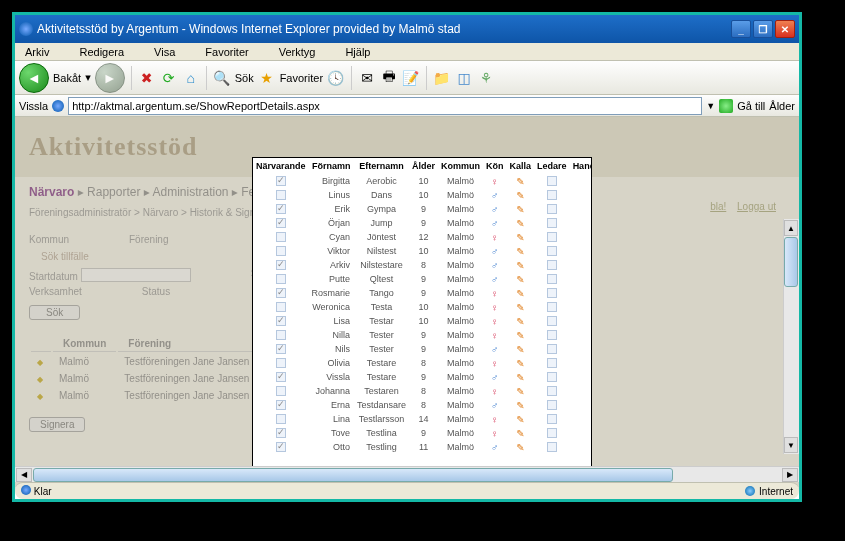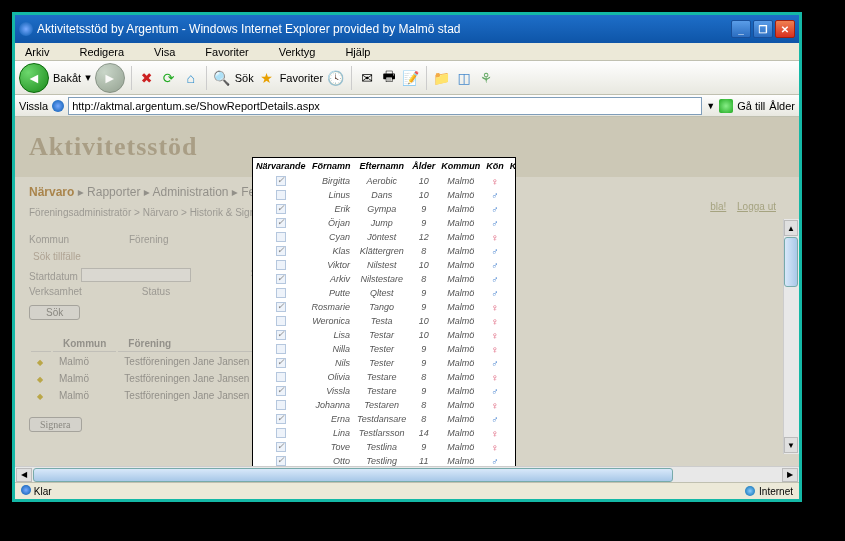--- a/index.html
+++ b/index.html
@@ -22,53 +22,53 @@
   .addrbar { height: 22px; background: linear-gradient(#fefefe,#e8e8e0); display: flex; align-items: center; padding: 0 4px; gap:4px; border-bottom:1px solid #c0c0b0; }
   .addrbar .lbl { font-size:11px; }
   .addrbar input { flex:1; height:18px; font-size:11px; padding:0 3px; border:1px solid #7f9db9; }
   .addrbar .go { display:flex; align-items:center; gap:2px; font-size:11px; }
   .content { position: relative; height: 370px; overflow: hidden; }
   .page-bg { position:absolute; inset:0; background:#f5f2e8; }
   .page-bg .banner { height: 60px; background:#e0dcc8; display:flex; align-items:center; padding-left:14px;font-weight:bold;}
   .banner .logo { font-size:26px; letter-spacing:1px; color:#a09070; font-family: Georgia, serif; }
   .dim-overlay { position:absolute; inset:0; background:rgba(180,175,160,0.45); }
   .crumbs { font-size:12px; color:#777; padding:8px 14px; }
-  .crumbs b { color:#a16207; }
+  .crumbs b { color:#701a75; }
   .subcrumbs { font-size:10px; color:#888; padding:0 14px 6px;}
   .filterarea { padding:6px 14px; color:#888; font-size:10px; }
   .filterarea .row { display:flex; gap:60px; margin:4px 0;}
   .filterarea input[type=text]{ width:110px; height:14px; border:1px solid #bbb; background:#fafafa;}
   .sokbtn { display:inline-block; padding:1px 16px; border:1px solid #999; background:#eee; border-radius:3px; font-size:10px; margin-top:4px; color:#666;}
   .bgtable { margin:8px 14px; font-size:10px; color:#777;}
   .bgtable th { padding:2px 10px; font-weight:bold; text-align:left; border-bottom:1px solid #ccc;}
   .bgtable td { padding:2px 6px; }
   .diamond { color:#c0a000; font-size:8px;}
-  .signbtn { display:inline-block; padding:1px 10px; border:1px solid #999; background:#eee; border-radius:3px; font-size:10px; margin:4px 14px; color:#666;font-family:Liberation Serif, serif;}
+  .signbtn { display:inline-block; padding:1px 10px; border:1px solid #999; background:#eee; border-radius:3px; font-size:10px; margin:4px 14px; color:#666;}
   .right-links { position:absolute; right:23px; top:84px; font-size:10px; color:#996;}
   .right-links span{ margin-left:8px; text-decoration:underline;}
-  .modal { position:absolute; left:237px; top:40px; width:264px; height:330px; background:#fff; border:1px solid #000; overflow:hidden;font-style:italic; }
+  .modal { position:absolute; left:237px; top:40px; width:340px; height:330px; background:#fff; border:1px solid #000; overflow:hidden; }
   .modal table { width:100%; border-collapse:collapse; font-size:10px; font-family: Verdana, Tahoma, sans-serif; }
   .modal th { padding:3px 3px; font-weight:bold; text-align:center; border-bottom: none; font-size:9px; white-space:nowrap;}
   .modal td { padding:1.5px 3px; text-align:center; color:#555; white-space:nowrap; font-size:9px;}
   .modal td.name { text-align:right; padding-right:4px;}
   .modal td.lname { text-align:center; }
   .cb { width:10px; height:10px; border:1px solid #b5c7de; background:#eef3fa; display:inline-block; vertical-align:middle;}
   .cb.checked::after { content:"✓"; font-size:9px; color:#888; position:relative; top:-2px; left:0px;}
   .gender-m { color:#3a7acc; font-size:10px;}
   .gender-f { color:#d63a5a; font-size:10px;}
   .pencil { color:#e08020; font-size:10px;}
   .hscroll { position:absolute; bottom:17px; left:0; right:0; height:16px; background:#e8e8e8; border-top:1px solid #ccc; display:flex; align-items:center;}
   .hscroll .thumb { height:14px; width:640px; background:linear-gradient(#d8e8fa,#a8c8e8); border:1px solid #7aa; border-radius:3px; position:absolute; left:18px;}
   .hscroll .arrow { width:16px; height:14px; background:#e0e0e0; border:1px solid #bbb; display:flex; align-items:center; justify-content:center; font-size:8px; position:absolute;}
   .hscroll .arrow.left{left:1px;} .hscroll .arrow.right{right:1px;}
   .vscroll { position:absolute; right:0; top:102px; bottom:33px; width:16px; background:#e8e8e8; border-left:1px solid #ccc;}
   .vscroll .thumb { width:14px; height:50px; background:linear-gradient(90deg,#d8e8fa,#a8c8e8); border:1px solid #7aa; border-radius:3px; position:absolute; top:18px; left:0;}
   .vscroll .arrow { width:14px; height:16px; background:#e0e0e0; border:1px solid #bbb; display:flex; align-items:center; justify-content:center; font-size:8px; position:absolute; left:0;}
   .vscroll .arrow.up{top:1px;} .vscroll .arrow.down{bottom:1px;}
-  .statusbar { position:absolute; bottom:0; left:0; right:0; height:17px; background:#ece9d8; border-top:1px solid #c0c0b0; display:flex; align-items:center; justify-content:space-between; padding:0 6px; font-size:10px;}
+  .statusbar { position:absolute; bottom:0; left:0; right:0; height:17px; background:#ece9d8; border-top:1px solid #c0c0b0; display:flex; align-items:center; justify-content:space-between; padding:0 6px; font-size:10px;border-radius:8px;}
   .statusbar .zone { display:flex; gap:4px;}
   .globe { width:10px; height:10px; border-radius:50%; background:radial-gradient(#8cf,#06a); display:inline-block;}
   .ieicon { width:14px; height:14px; background:radial-gradient(#7af,#05a); border-radius:50%; display:inline-block; position:relative;}
   .addrbar .goicon { width:14px; height:14px; background:radial-gradient(#8e8,#2a2); border-radius:2px; display:inline-block;}
 </style>
 </head>
 <body>
 
 <div class="ie-window">
   <div class="titlebar">
@@ -137,21 +137,21 @@
         <span>Rapporter</span> ▸
         <span>Administration</span> ▸
         <span>Feedbac</span>
       </div>
       <div class="subcrumbs">Föreningsadministratör &gt; Närvaro &gt; Historik &amp; Signering</div>
       <div class="filterarea">
         <div class="row">
           <span>Kommun</span>
           <span>Förening</span>
         </div>
-        <div style="color:#a98; margin:6px 4px;">Sök tillfälle</div>
+        <div style="color:#a98; margin:6px 12px;">Sök tillfälle</div>
         <div class="row">
           <span><span>Startdatum</span> <input type="text" style=""></span>
           <span>Slutdatum</span>
         </div>
         <div class="row">
           <span>Verksamhet</span>
           <span>Status</span>
         </div>
         <span class="sokbtn">Sök</span>
       </div>
@@ -258,31 +258,20 @@
     <td class="name">Cyan</td>
     <td class="lname">Jöntest</td>
     <td>12</td>
     <td>Malmö</td>
     <td><span class="gender-f">♀</span></td>
     <td><span class="pencil">✎</span></td>
     <td><span class="cb"></span></td>
     <td></td>
   </tr>
             <tr>
-    <td><span class="cb checked"></span></td>
-    <td class="name">Klas</td>
-    <td class="lname">Klättergren</td>
-    <td>8</td>
-    <td>Malmö</td>
-    <td><span class="gender-m">♂</span></td>
-    <td><span class="pencil">✎</span></td>
-    <td><span class="cb"></span></td>
-    <td></td>
-  </tr>
-            <tr>
     <td><span class="cb "></span></td>
     <td class="name">Viktor</td>
     <td class="lname">Nilstest</td>
     <td>10</td>
     <td>Malmö</td>
     <td><span class="gender-m">♂</span></td>
     <td><span class="pencil">✎</span></td>
     <td><span class="cb"></span></td>
     <td></td>
   </tr>

